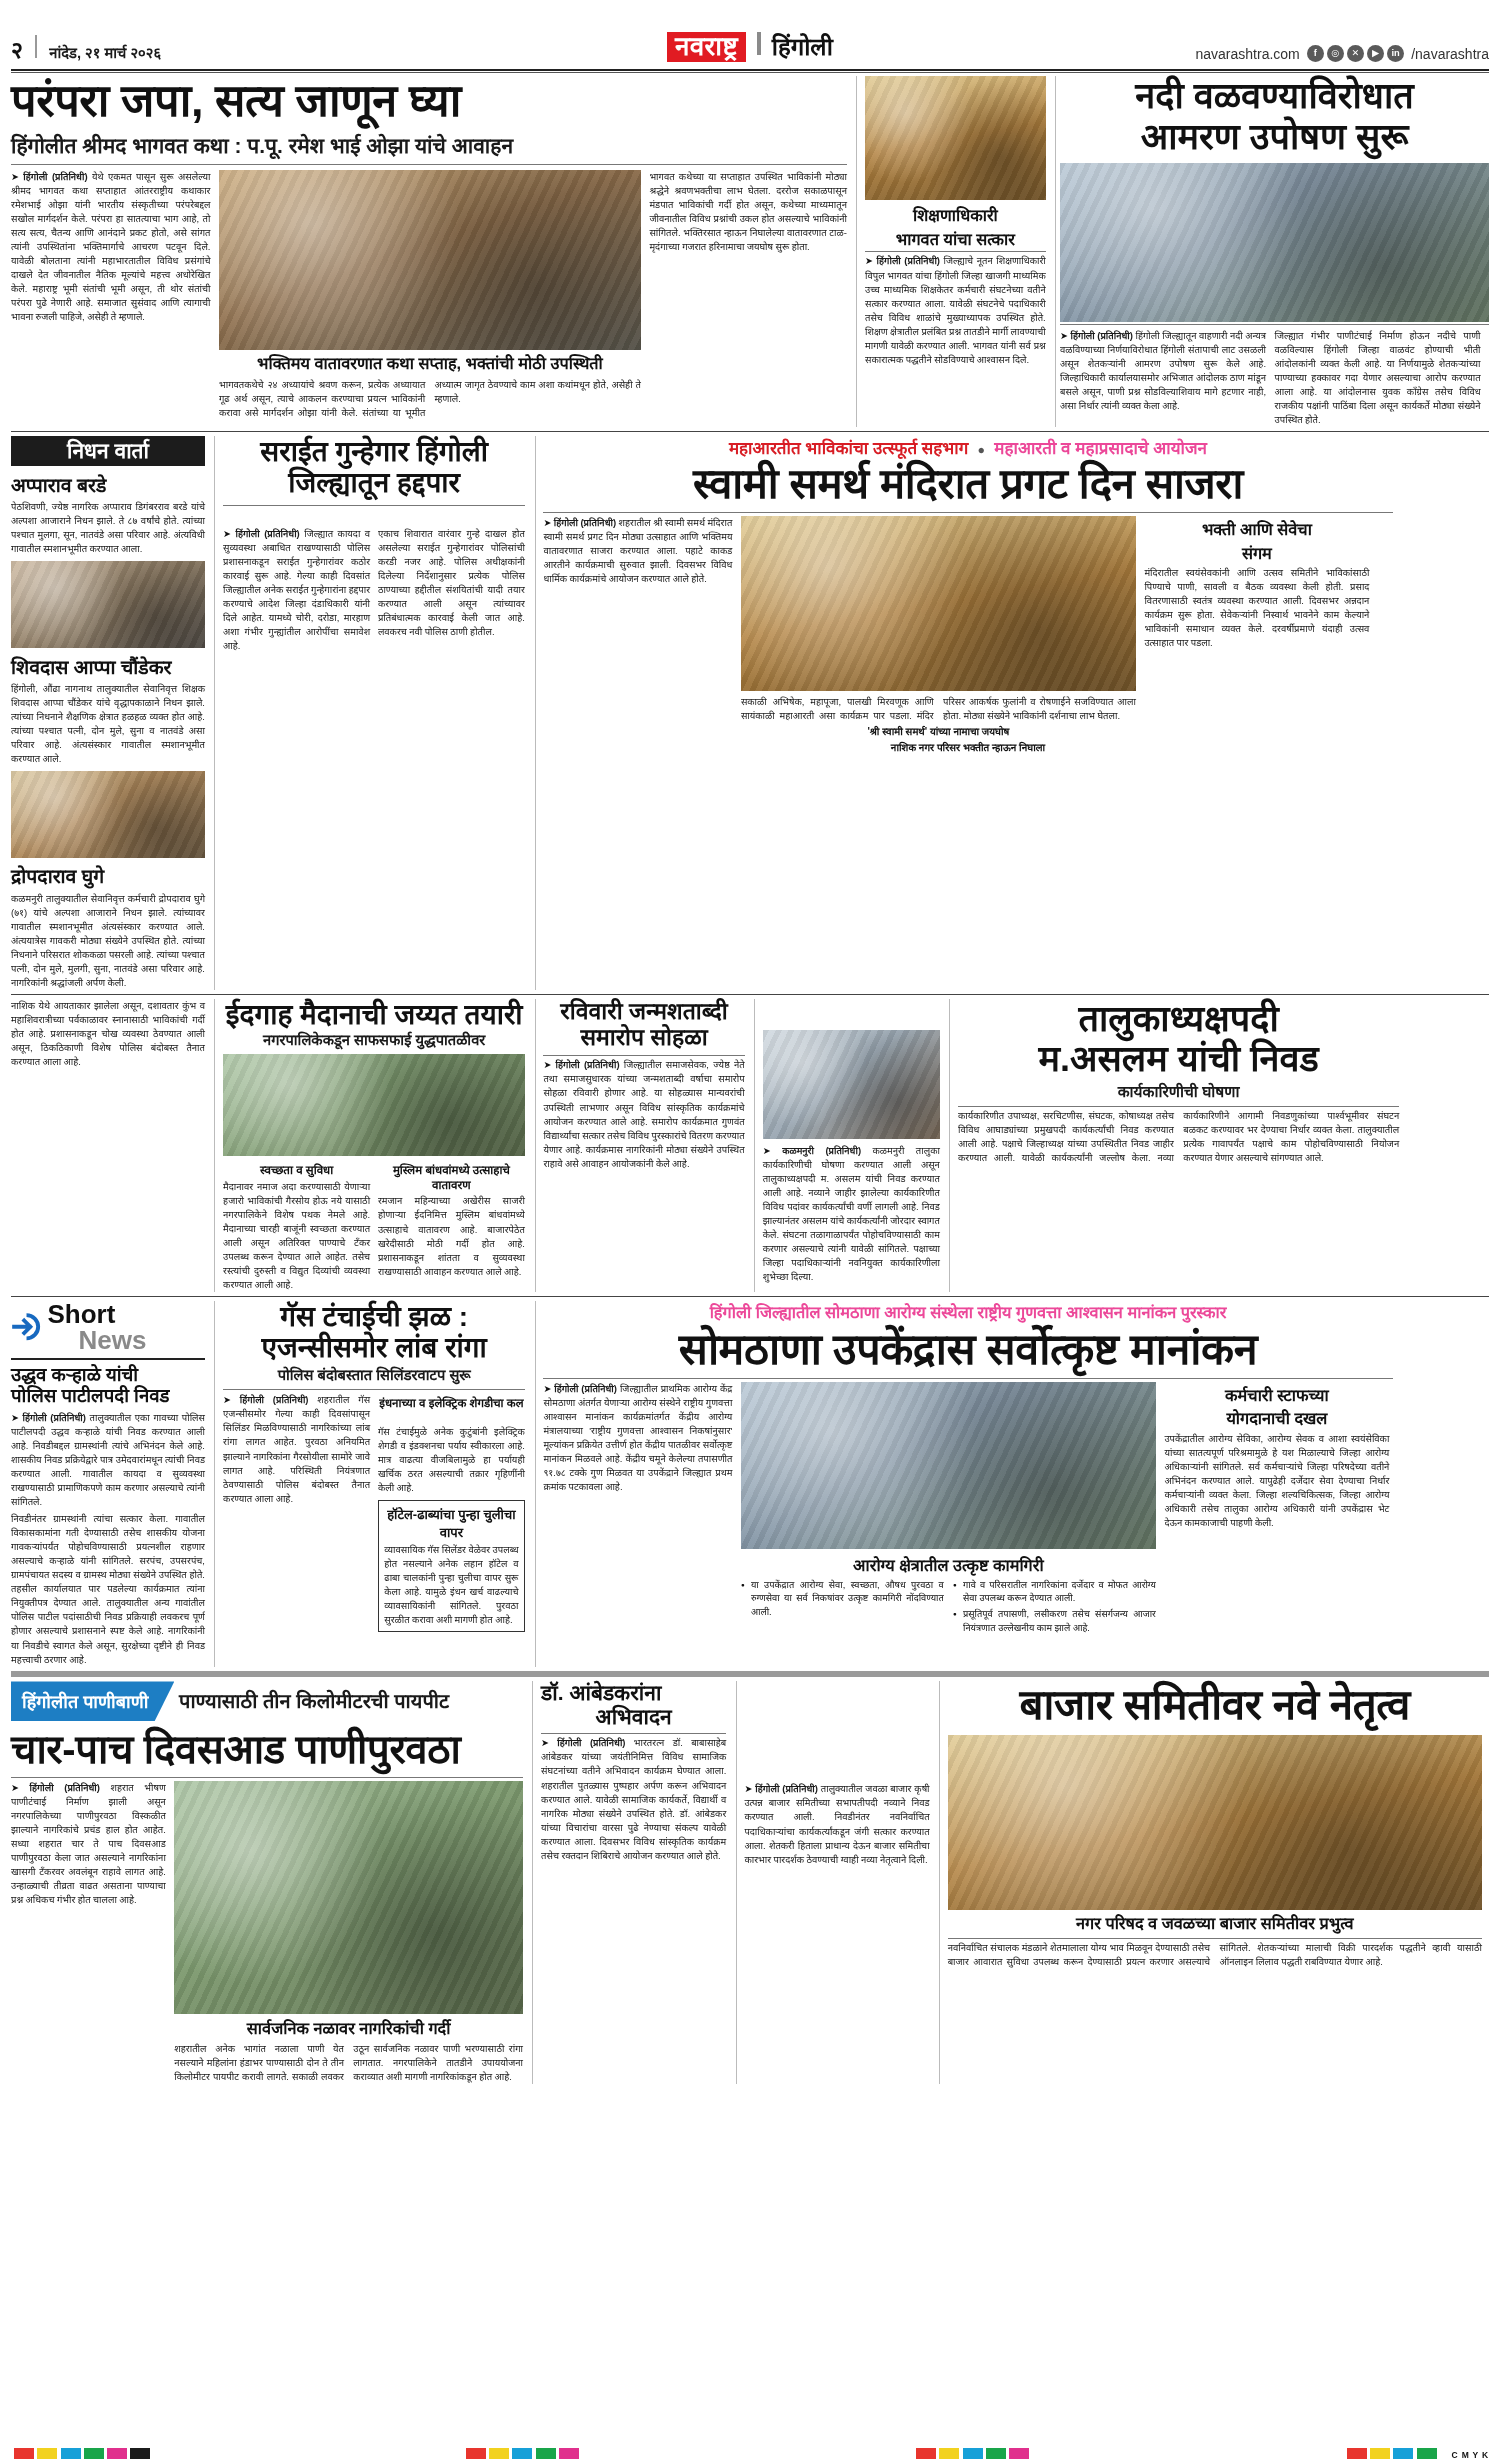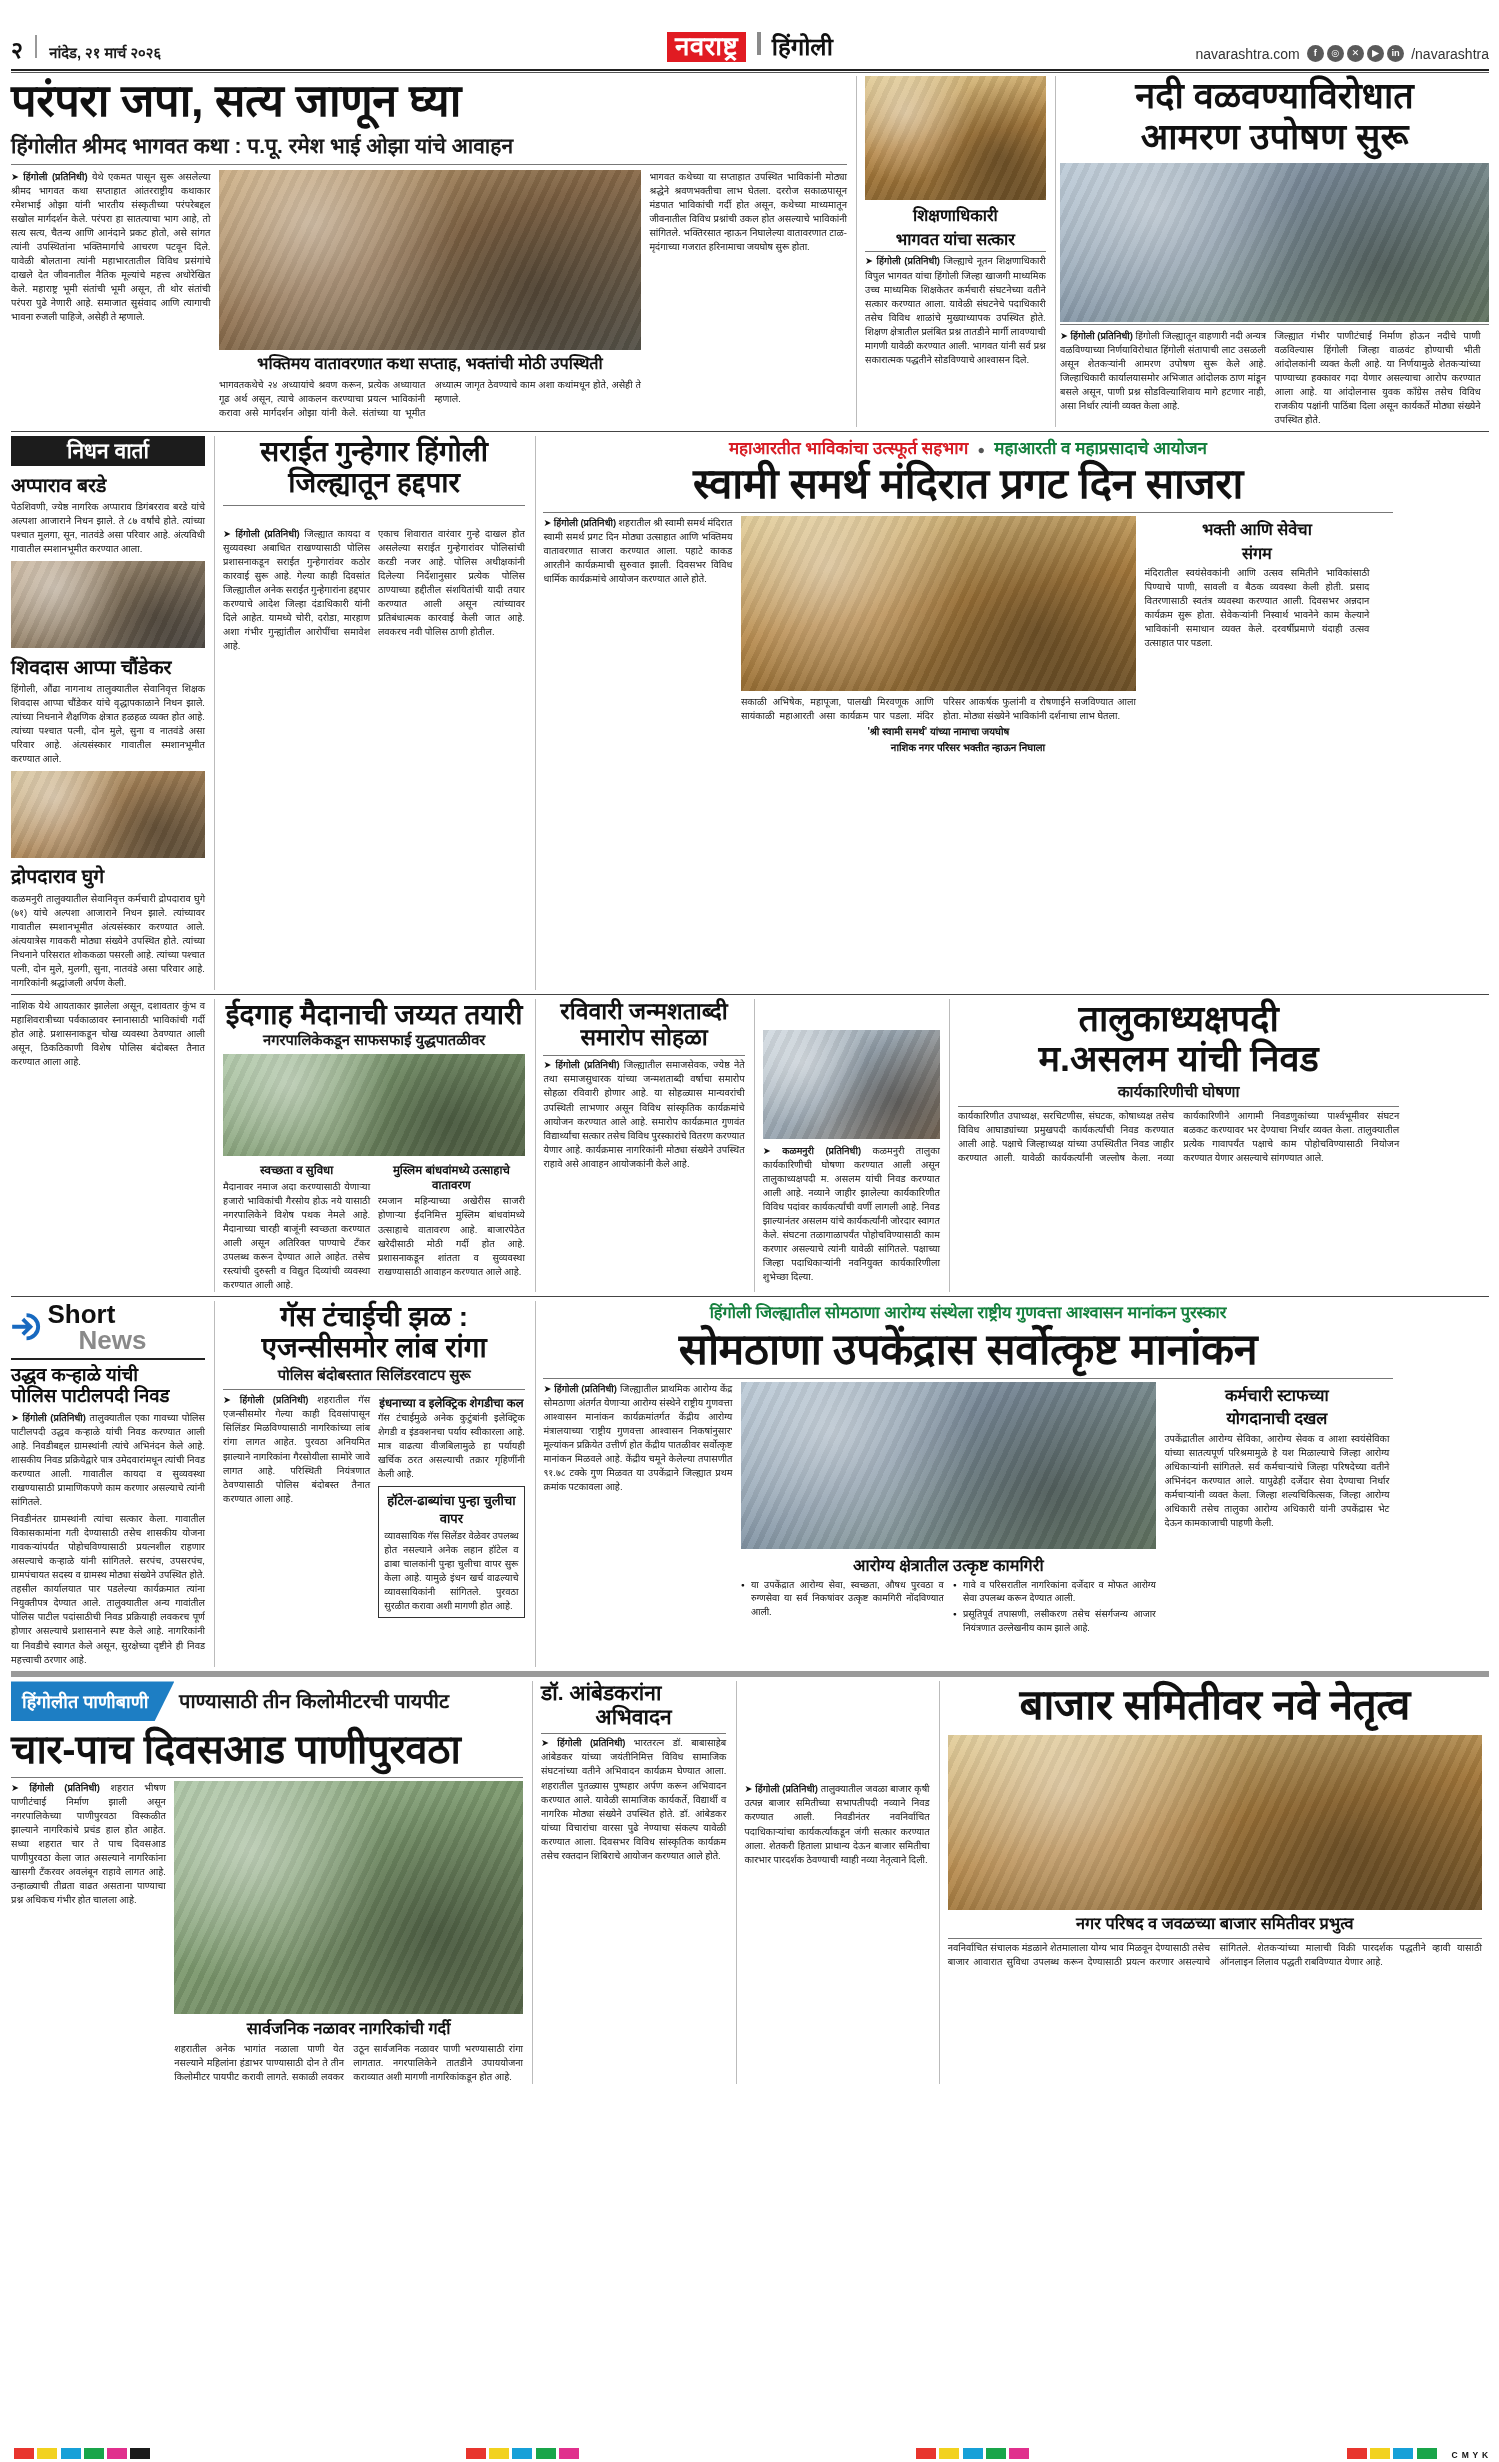--- a/index.html
+++ b/index.html
@@ -43,21 +43,21 @@
   
   .cols { display: flex; gap: 9.3px; }
   .col { min-width: 0; }
   .hl { font-weight: 800; color: #111; line-height: 1.12; }
   .hl-xxl { font-size: 45px; letter-spacing: -0.4px; }
   .hl-xl { font-size: 36px; }
   .hl-l  { font-size: 28px; }
   .hl-m  { font-size: 23px; }
   .hl-s  { font-size: 18.6px; }
   .sub { font-size: 18.6px; font-weight: 700; color: #1a1a1a; line-height: 1.2; }
-  .kicker { font-size: 13px; font-weight: 700; color: #15803d; }
+  .kicker { font-size: 13px; font-weight: 700; color: #ec4899; }
   .kicker-red { color: #d81d25; }
   .body-text {
     font-size: 9.5px; line-height: 1.48; text-align: justify; color: #1b1b1b;
     hyphens: auto; word-spacing: -0.2px;
   }
   .dateline { font-weight: 700; }
   .arrow { color: #111; font-weight: 700; }
   .photo {
     background: linear-gradient(150deg,#9fb8c9,#7e95a6 40%,#b9a98c 75%,#8d9a7e);
     position: relative; overflow: hidden; border: 0;
@@ -344,21 +344,21 @@
       <div class="rule-thin" style="margin-top:4.7px"></div>
       <div class="cols" style="gap:7.8px;margin-top:3.1px">
         <div class="col" style="width:147px">
           <div class="body-text">
             <span class="arrow">➤ </span><span class="dateline">हिंगोली (प्रतिनिधी)</span>
             <span>शहरातील गॅस एजन्सीसमोर गेल्या काही दिवसांपासून सिलिंडर मिळविण्यासाठी नागरिकांच्या लांब रांगा लागत आहेत. पुरवठा अनियमित झाल्याने नागरिकांना गैरसोयीला सामोरे जावे लागत आहे. परिस्थिती नियंत्रणात ठेवण्यासाठी पोलिस बंदोबस्त तैनात करण्यात आला आहे.</span>
           </div>
         </div>
         <div class="col" style="width:147px">
           <div class="caption" style="font-size:11.6px">इंधनाच्या व इलेक्ट्रिक शेगडीचा कल</div>
-          <div class="body-text" style="margin-top:0">गॅस टंचाईमुळे अनेक कुटुंबांनी इलेक्ट्रिक शेगडी व इंडक्शनचा पर्याय स्वीकारला आहे. मात्र वाढत्या वीजबिलामुळे हा पर्यायही खर्चिक ठरत असल्याची तक्रार गृहिणींनी केली आहे.</div>
+          <div class="body-text" style="margin-top:14px">गॅस टंचाईमुळे अनेक कुटुंबांनी इलेक्ट्रिक शेगडी व इंडक्शनचा पर्याय स्वीकारला आहे. मात्र वाढत्या वीजबिलामुळे हा पर्यायही खर्चिक ठरत असल्याची तक्रार गृहिणींनी केली आहे.</div>
           <div class="boxed" style="margin-top:4.7px">
             <div class="box-head">हॉटेल-ढाब्यांचा पुन्हा चुलीचा वापर</div>
             <div class="body-text">व्यावसायिक गॅस सिलेंडर वेळेवर उपलब्ध होत नसल्याने अनेक लहान हॉटेल व ढाबा चालकांनी पुन्हा चुलीचा वापर सुरू केला आहे. यामुळे इंधन खर्च वाढल्याचे व्यावसायिकांनी सांगितले. पुरवठा सुरळीत करावा अशी मागणी होत आहे.</div>
           </div>
         </div>
       </div>
     </div>
 
     <div class="col vline" style="width:858px;padding-left:7.8px">
       <div class="kicker" style="text-align:center;font-size:16.3px">हिंगोली जिल्ह्यातील सोमठाणा आरोग्य संस्थेला राष्ट्रीय गुणवत्ता आश्वासन मानांकन पुरस्कार</div>

